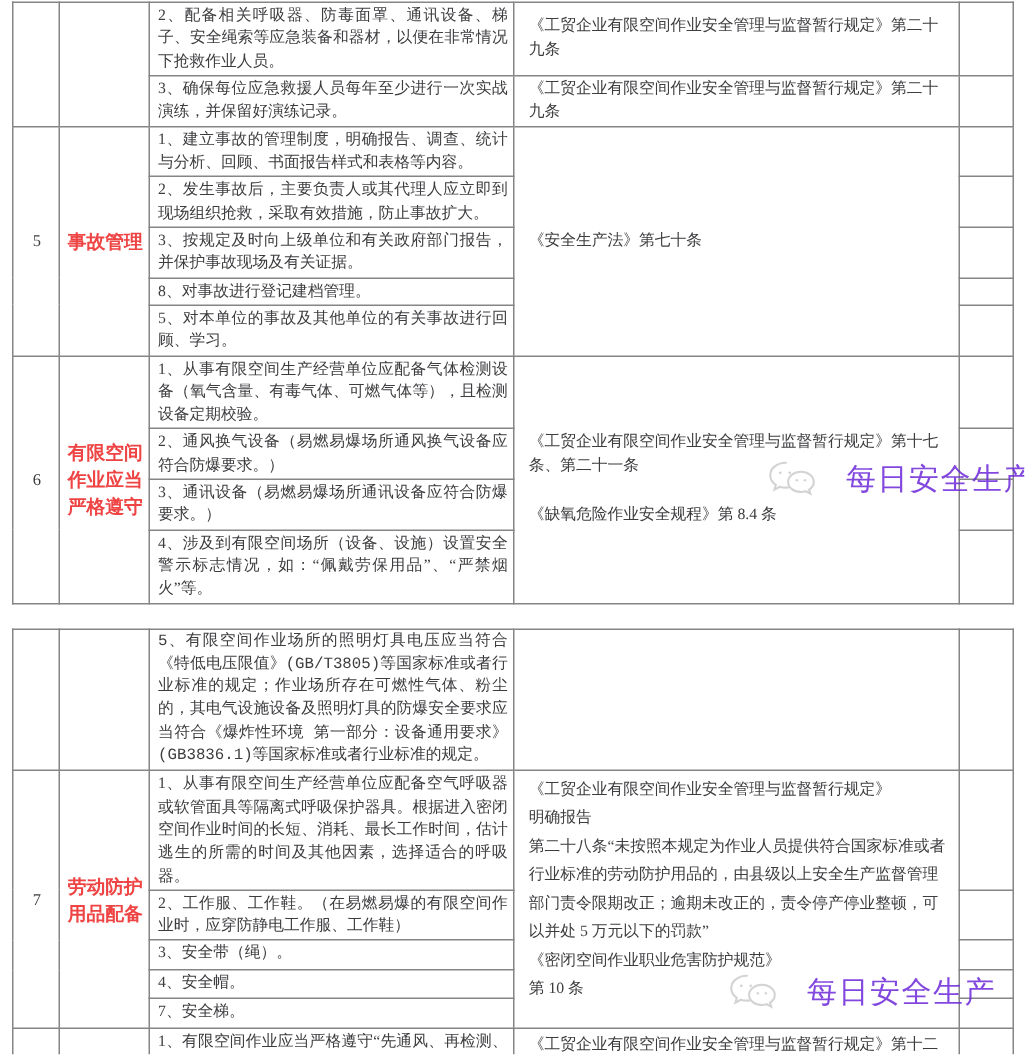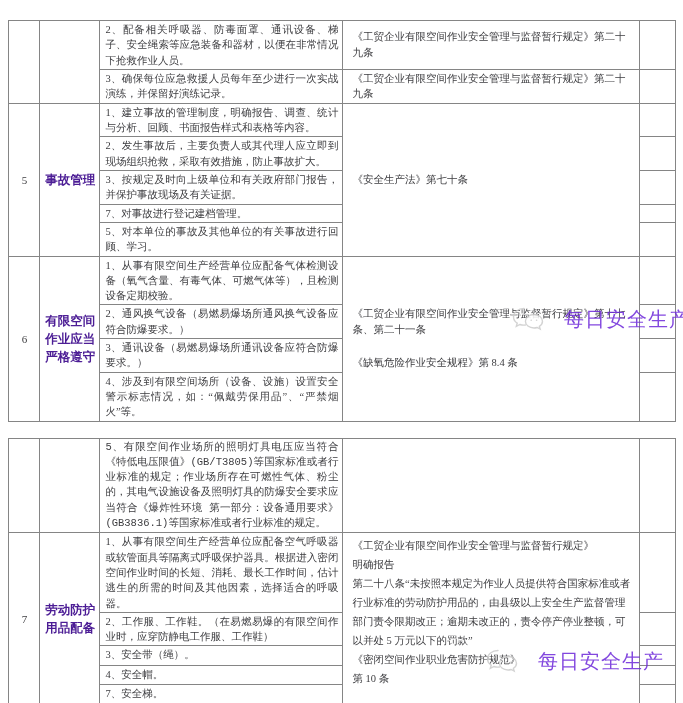--- a/index.html
+++ b/index.html
@@ -11,21 +11,21 @@
     font-family: "Liberation Serif", "DejaVu Serif", serif;
     color: #3d3d40;
     overflow: hidden;
   }
   table.tbl {
     border-collapse: collapse;
     table-layout: fixed;
     width: 668px;
     margin-left: 8px;
   }
-  table.part1 { margin-top: 20px; }
+  table.part1 { margin-top: 1px; }
   table.part2 { margin-top: 16px; }
   col.c-no  { width: 31px; }
   col.c-cat { width: 60px; }
   col.c-item{ width: 242px; }
   col.c-ref { width: 295px; }
   col.c-end { width: 36px; }
   td {
     border: 1px solid #858585;
     padding: 1px 4px 1px 5px;
     vertical-align: top;
@@ -36,21 +36,21 @@
     vertical-align: middle;
     font-size: 11px;
     color: #3d3d40;
   }
   td.cat {
     vertical-align: middle;
     font-family: "Liberation Sans", "DejaVu Sans", sans-serif;
     font-weight: bold;
     font-size: 12.5px;
     line-height: 18px;
-    color: #4c1d95;
+    color: #ef4444;
     padding: 1px 3px 1px 5px;
   }
   td.item {
     font-size: 10.5px;
     line-height: 15.3px;
     text-align: justify;
   }
   td.ref {
     font-size: 10.5px;
     line-height: 15.5px;
@@ -153,21 +153,21 @@
         <td class="end"></td>
       </tr>
       <tr class="rh31">
         <td class="item">
             <div>3、按规定及时向上级单位和有关政府部门报告，并保护事故现场及有关证据。</div>
           </td>
         <td class="end"></td>
       </tr>
       <tr class="rh17">
         <td class="item">
-            <div>7、对事故进行登记建档管理。</div>
+            <div>8、对事故进行登记建档管理。</div>
           </td>
         <td class="end"></td>
       </tr>
       <tr class="rh31">
         <td class="item">
             <div>5、对本单位的事故及其他单位的有关事故进行回顾、学习。</div>
           </td>
         <td class="end"></td>
       </tr>
 

